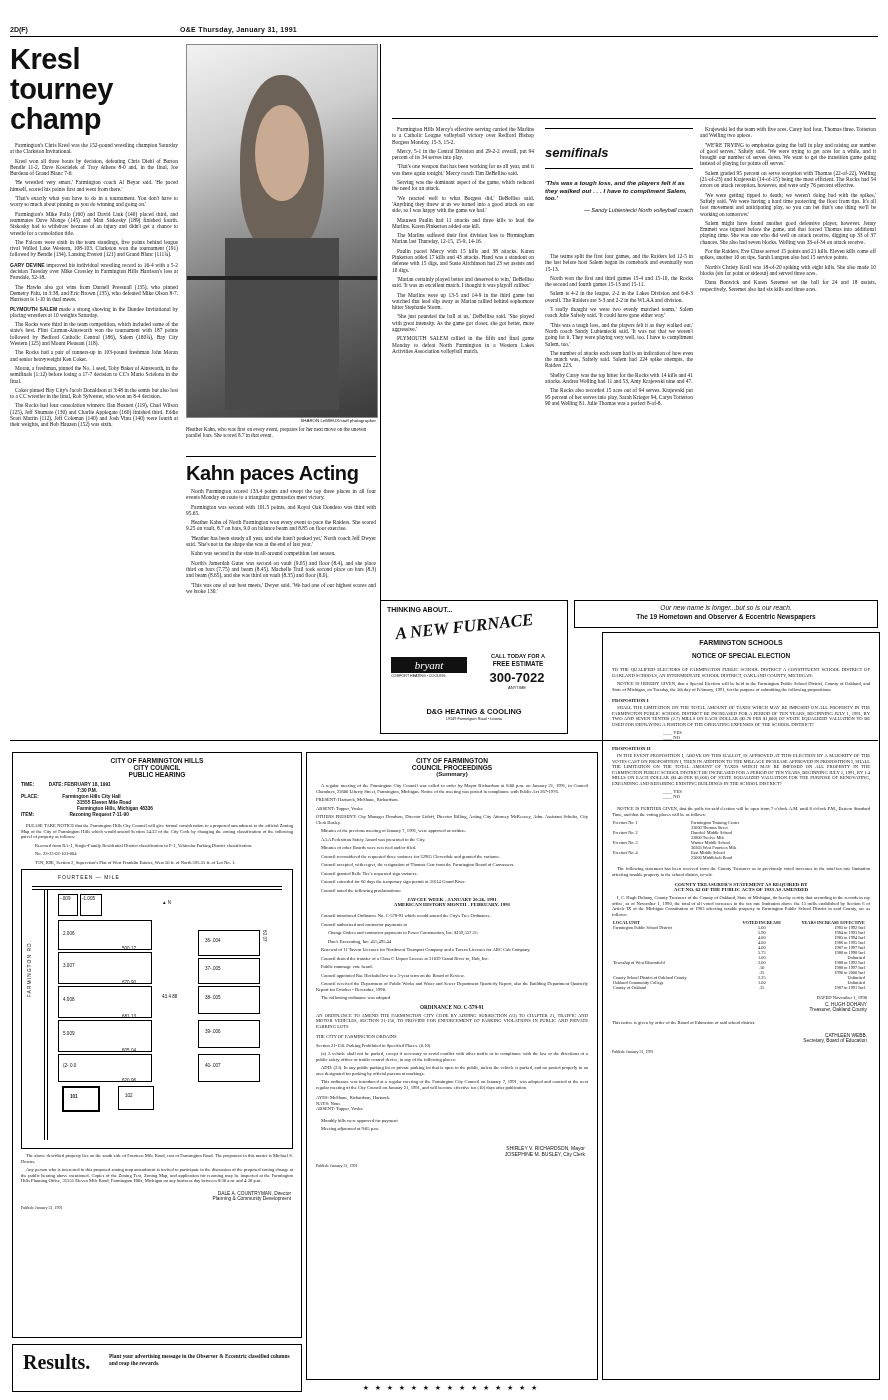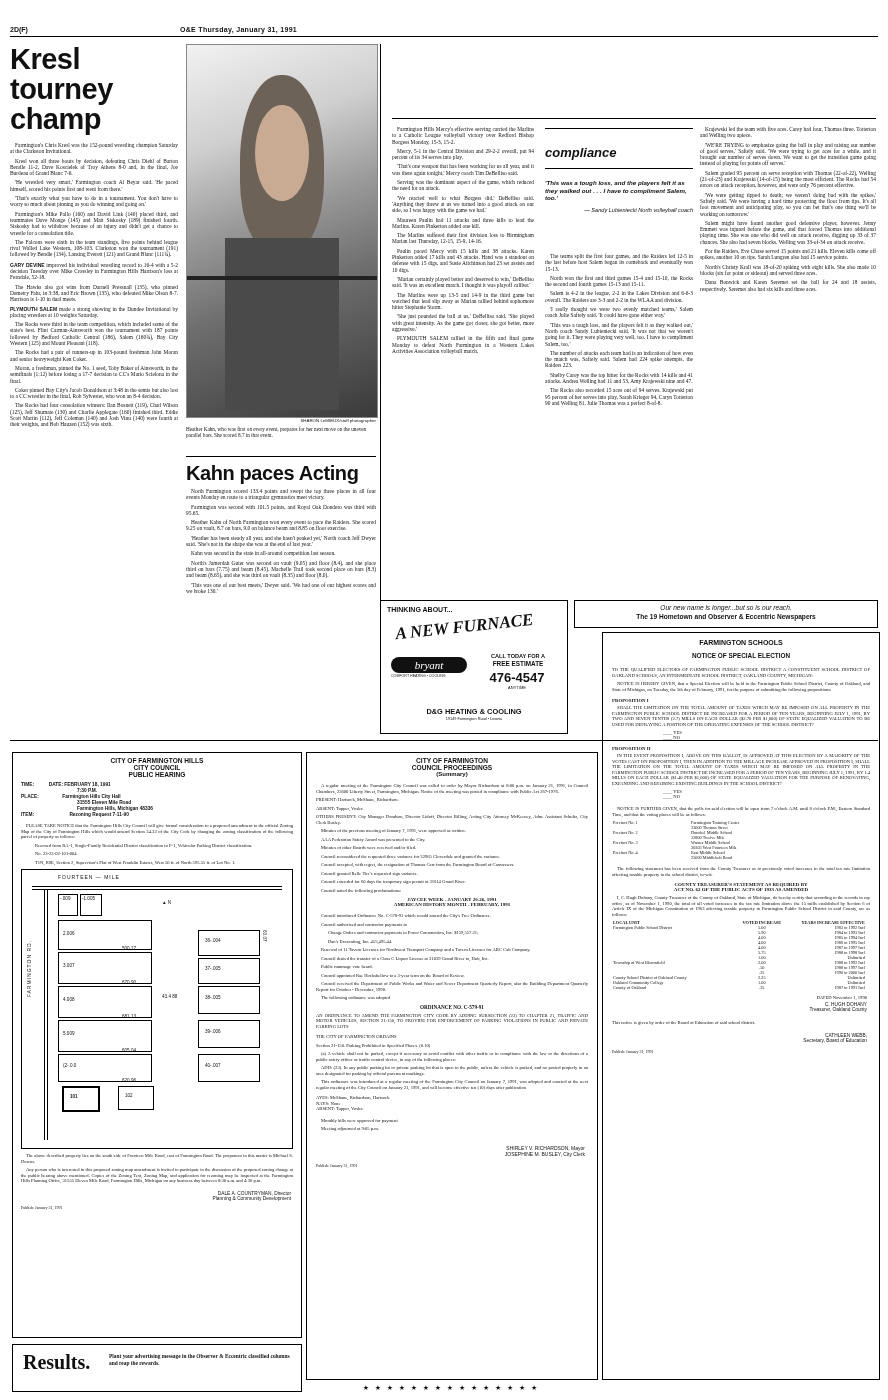--- a/index.html
+++ b/index.html
@@ -111,21 +111,21 @@
     <p>Paulin paced Mercy with 15 kills and 38 attacks. Karen Pinkerton added 17 kills and 43 attacks. Hand was a standout on defense with 15 digs, and Susie Aitchinson had 23 set assists and 10 digs.</p>
     <p>'Marian certainly played better and deserved to win,' DeBelliso said. 'It was an excellent match. I thought it was playoff caliber.'</p>
     <p>The Marlins were up 13-5 and 14-9 in the third game but watched that lead slip away as Marian rallied behind sophomore hitter Stephanie Storm.</p>
     <p>'She just pounded the ball at us,' DeBelliso said. 'She played with great intensity. As the game got closer, she got better, more aggressive.'</p>
     <p>PLYMOUTH SALEM rallied in the fifth and final game Monday to defeat North Farmington in a Western Lakes Activities Association volleyball match.</p>
     <p></p>
   </div>
 
   <div style="position:absolute;left:545px;top:128px;width:148px;">
     <div class="rule" style="position:relative;left:0;top:0;width:148px;height:1px;"></div>
-    <div class="vb" style="margin-top:16px;">compliance</div>
+    <div class="vb" style="margin-top:16px;">semifinals</div>
     <div class="rule" style="position:relative;left:0;top:8px;width:148px;height:1px;"></div>
     <div class="quote" style="margin-top:18px;">'This was a tough loss, and the players felt it as they walked out . . . I have to compliment Salem, too.'</div>
     <div class="quoteattr" style="margin-top:5px;">— Sandy Lubieniecki North volleyball coach</div>
   </div>
 
   <div class="col bodytext" style="left:545px;top:253px;width:148px;">
     <p>The teams split the first four games, and the Raiders led 12-5 in the last before host Salem began its comeback and eventually won 15-13.</p>
     <p>North won the first and third games 15-4 and 15-10, the Rocks the second and fourth games 15-13 and 15-11.</p>
     <p>Salem is 4-2 in the league, 2-2 in the Lakes Division and 6-6-3 overall. The Raiders are 3-3 and 2-2 in the WLAA and division.</p>
     <p>'I really thought we were two evenly matched teams,' Salem coach Julie Saftely said. 'It could have gone either way.'</p>
@@ -143,25 +143,25 @@
     <p>Salem might have found another good defensive player, however. Jenny Emmett was injured before the game, and that forced Thomas into additional playing time. She was one who did well on attack receive, digging up 33 of 37 chances. She also had seven blocks. Welling was 33-of-34 on attack receive.</p>
     <p>For the Raiders, Eve Chase served 15 points and 21 kills. Eleven kills come off spikes, another 10 on tips. Sarah Lungren also had 15 service points.</p>
     <p>North's Christy Krall was 18-of-20 spiking with eight kills. She also made 10 blocks (six for point or sideout) and served three aces.</p>
     <p>Dana Bonwick and Karen Seremet set the ball for 24 and 18 assists, respectively. Seremet also had six kills and three aces.</p>
     <p></p>
   </div>
 
   <div class="ad" style="left:380px;top:600px;width:186px;height:132px;">
     <div class="sans" style="position:absolute;left:6px;top:5px;font-size:7px;font-weight:bold;">THINKING ABOUT...</div>
     <div style="position:absolute;left:14px;top:16px;font-family:'Liberation Serif',serif;font-style:italic;font-size:17px;font-weight:bold;transform:rotate(-6deg);">A NEW FURNACE</div>
-    <div style="position:absolute;left:10px;top:56px;width:76px;height:16px;background:#111;color:#fff;text-align:center;font-family:'Liberation Serif',serif;font-style:italic;font-size:11px;line-height:16px;border-radius:8px;">bryant</div>
+    <div style="position:absolute;left:10px;top:56px;width:76px;height:16px;background:#111;color:#fff;text-align:center;font-family:'Liberation Serif',serif;font-style:italic;font-size:11px;line-height:16px;">bryant</div>
     <div class="sans" style="position:absolute;left:10px;top:73px;font-size:3.6px;">COMFORT HEATING • COOLING</div>
     <div class="sans ctr" style="position:absolute;left:92px;top:52px;width:90px;font-size:5.6px;font-weight:bold;">CALL TODAY FOR A</div>
     <div class="sans ctr" style="position:absolute;left:92px;top:59px;width:90px;font-size:6.4px;font-weight:bold;">FREE ESTIMATE</div>
-    <div class="sans ctr" style="position:absolute;left:88px;top:69px;width:96px;font-size:13px;font-weight:bold;">476-4547</div>
+    <div class="sans ctr" style="position:absolute;left:88px;top:69px;width:96px;font-size:13px;font-weight:bold;">300-7022</div>
     <div class="sans ctr" style="position:absolute;left:88px;top:84px;width:96px;font-size:4px;">ANYTIME</div>
     <div class="sans ctr" style="position:absolute;left:6px;top:106px;width:174px;font-size:7.4px;font-weight:bold;">D&amp;G HEATING &amp; COOLING</div>
     <div class="sans ctr" style="position:absolute;left:6px;top:116px;width:174px;font-size:3.8px;">19149 Farmington Road • Livonia</div>
   </div>
 
   <div class="ad" style="left:574px;top:600px;width:302px;height:26px;">
     <div class="sans ctr" style="margin-top:3px;font-size:6.6px;font-style:italic;">Our new name is longer...but so is our reach.</div>
     <div class="sans ctr" style="margin-top:2px;font-size:6.6px;font-weight:bold;">The 19 Hometown and Observer &amp; Eccentric Newspapers</div>
   </div>
 

